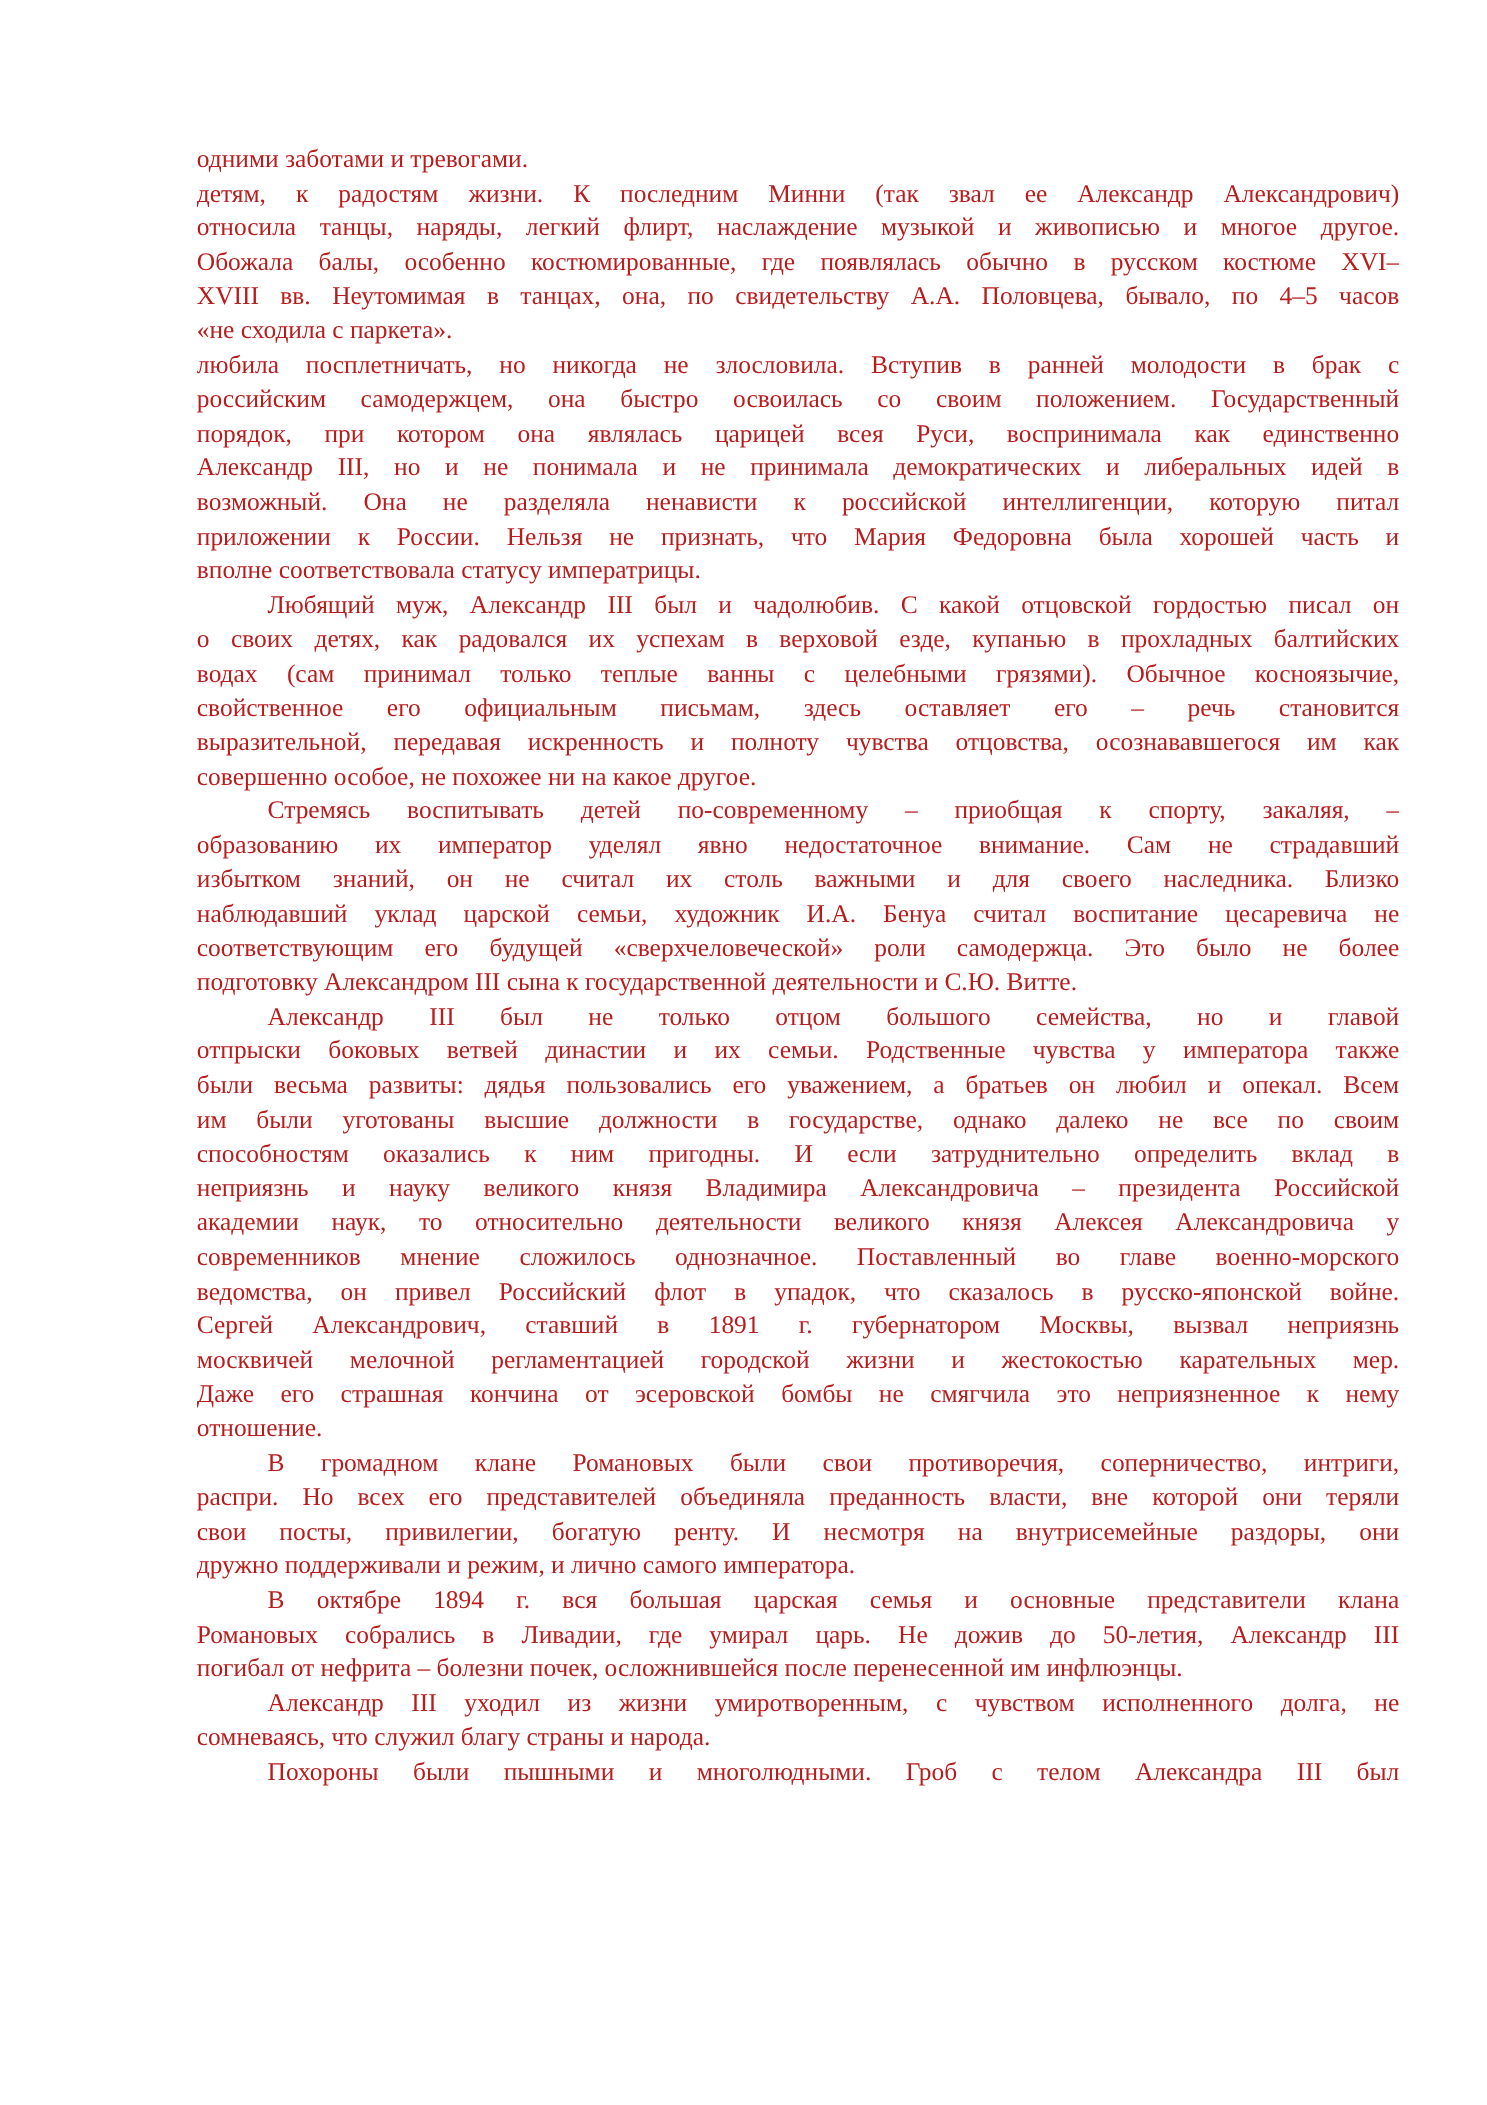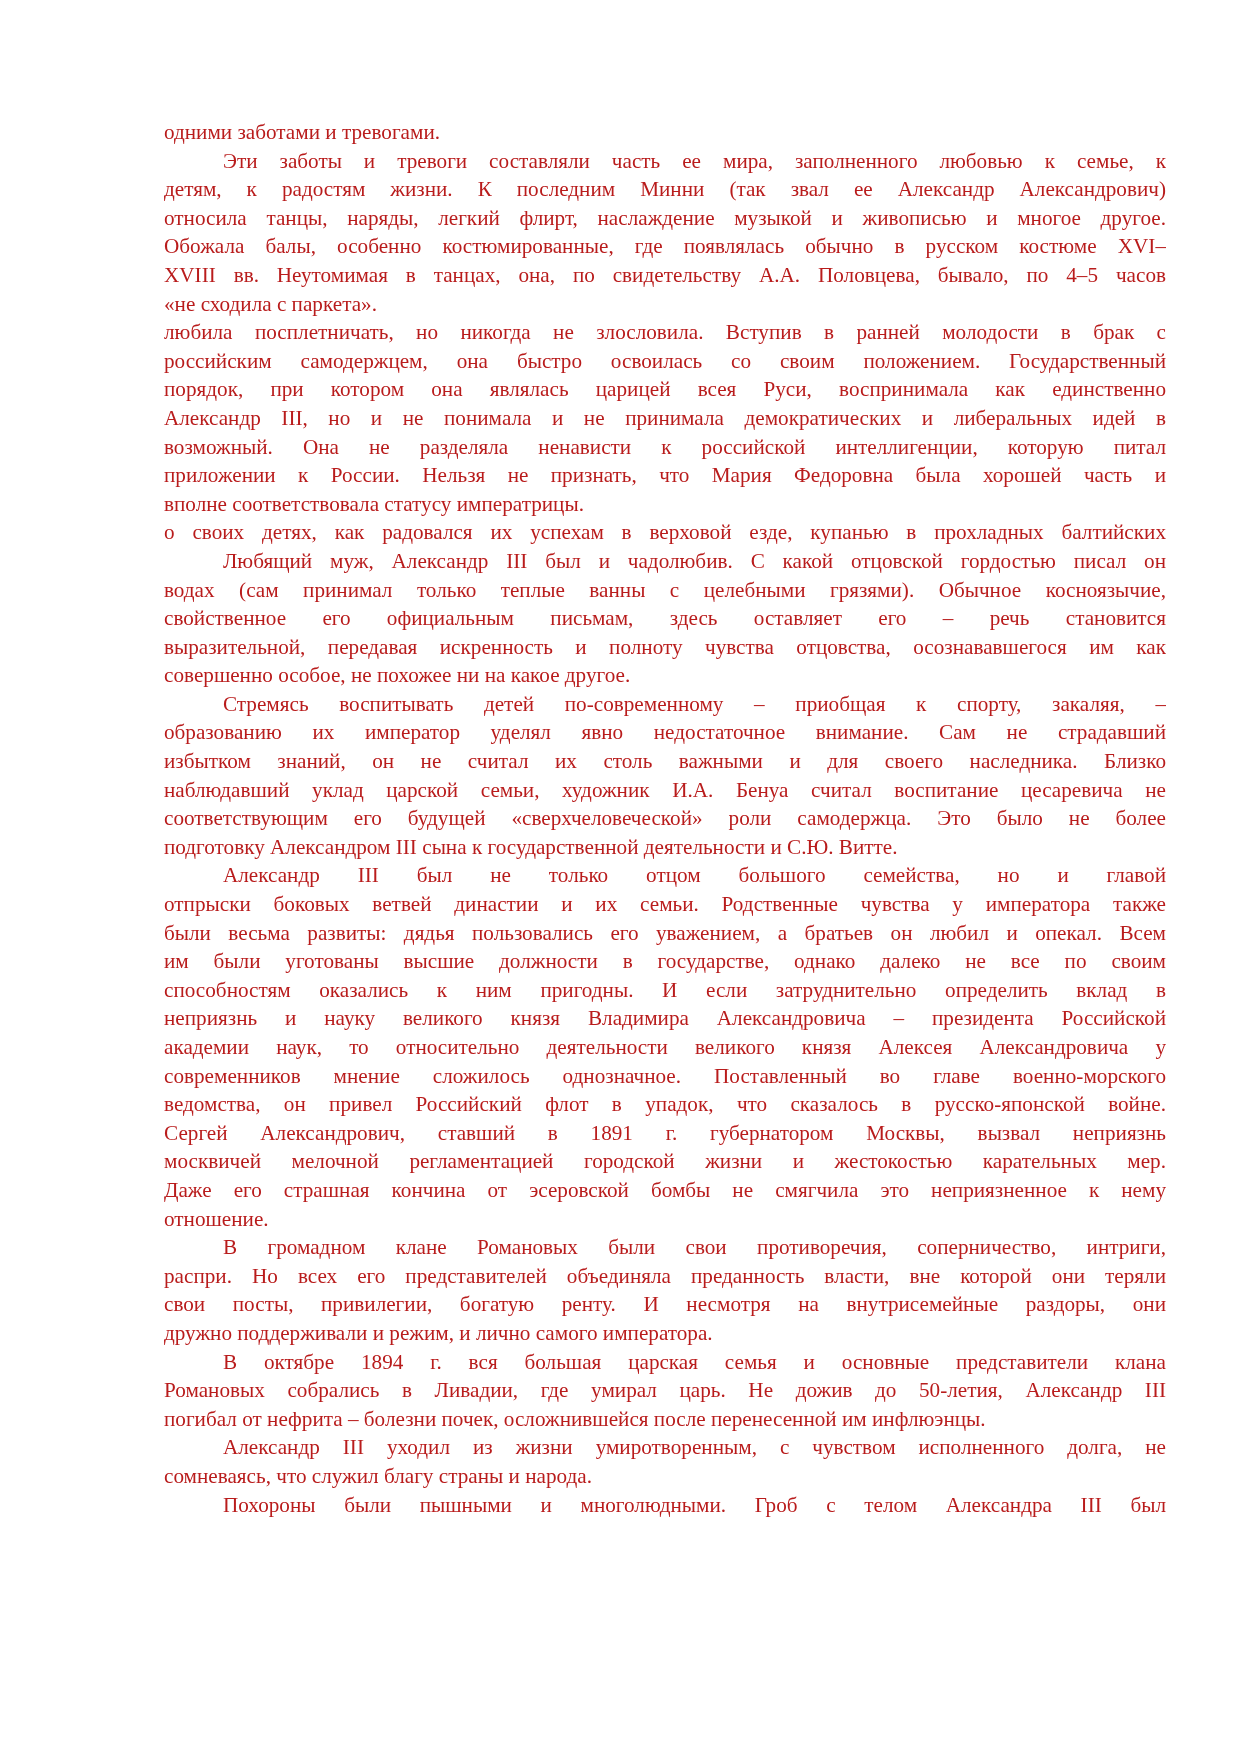--- a/index.html
+++ b/index.html
@@ -18,39 +18,38 @@
   .line.indent { padding-left: 59px; }
 </style>
 </head>
 <body>
 
 <div class="page" id="page">
     <div>
       <span class="line last">одними заботами и тревогами.</span>
     </div>
     <div>
-      <span class="line indent">Эти заботы и тревоги составляли часть ее мира, заполненного любовью к семье, к</span>
       <span class="line">детям, к радостям жизни. К последним Минни (так звал ее Александр Александрович)</span>
       <span class="line">относила танцы, наряды, легкий флирт, наслаждение музыкой и живописью и многое другое.</span>
       <span class="line">Обожала балы, особенно костюмированные, где появлялась обычно в русском костюме XVI–</span>
       <span class="line">XVIII вв. Неутомимая в танцах, она, по свидетельству А.А. Половцева, бывало, по 4–5 часов</span>
       <span class="line last">«не сходила с паркета».</span>
     </div>
     <div>
       <span class="line">любила посплетничать, но никогда не злословила. Вступив в ранней молодости в брак с</span>
       <span class="line">российским самодержцем, она быстро освоилась со своим положением. Государственный</span>
       <span class="line">порядок, при котором она являлась царицей всея Руси, воспринимала как единственно</span>
       <span class="line">Александр III, но и не понимала и не принимала демократических и либеральных идей в</span>
       <span class="line">возможный. Она не разделяла ненависти к российской интеллигенции, которую питал</span>
       <span class="line">приложении к России. Нельзя не признать, что Мария Федоровна была хорошей часть и</span>
       <span class="line last">вполне соответствовала статусу императрицы.</span>
     </div>
     <div>
+      <span class="line indent">Любящий муж, Александр III был и чадолюбив. С какой отцовской гордостью писал он</span>
       <span class="line">о своих детях, как радовался их успехам в верховой езде, купанью в прохладных балтийских</span>
-      <span class="line indent">Любящий муж, Александр III был и чадолюбив. С какой отцовской гордостью писал он</span>
       <span class="line">водах (сам принимал только теплые ванны с целебными грязями). Обычное косноязычие,</span>
       <span class="line">свойственное его официальным письмам, здесь оставляет его – речь становится</span>
       <span class="line">выразительной, передавая искренность и полноту чувства отцовства, осознававшегося им как</span>
       <span class="line last">совершенно особое, не похожее ни на какое другое.</span>
     </div>
     <div>
       <span class="line indent">Стремясь воспитывать детей по-современному – приобщая к спорту, закаляя, –</span>
       <span class="line">образованию их император уделял явно недостаточное внимание. Сам не страдавший</span>
       <span class="line">избытком знаний, он не считал их столь важными и для своего наследника. Близко</span>
       <span class="line">наблюдавший уклад царской семьи, художник И.А. Бенуа считал воспитание цесаревича не</span>

